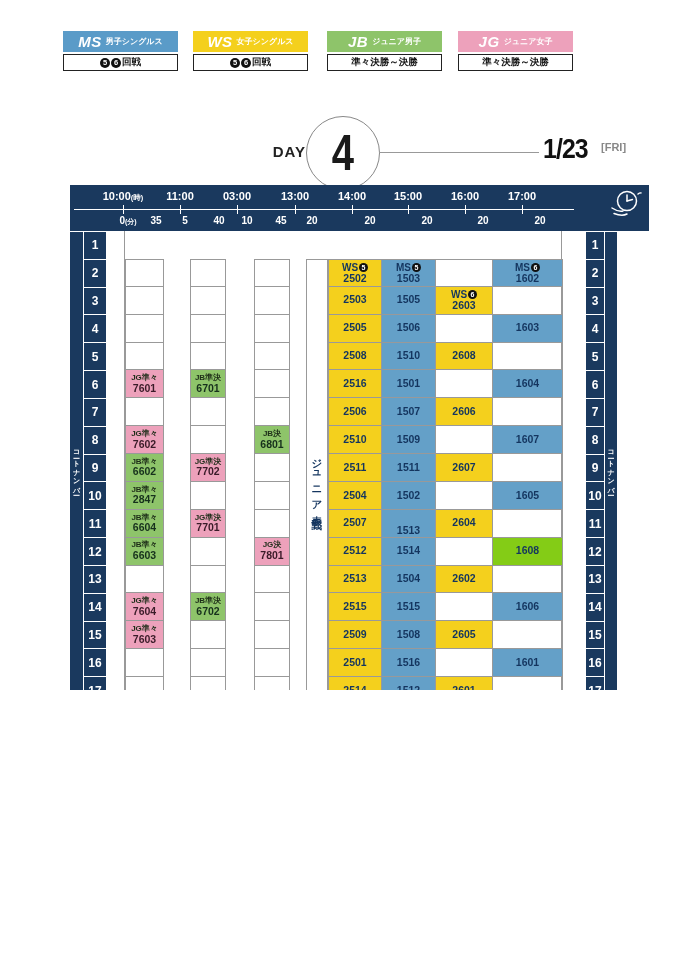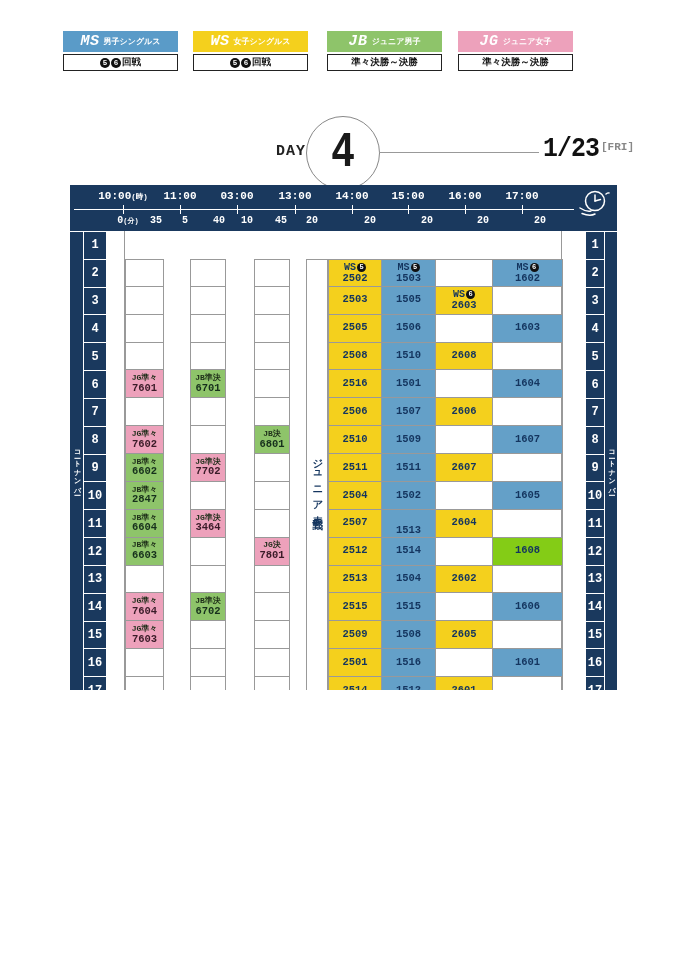--- a/index.html
+++ b/index.html
@@ -1,17 +1,17 @@
 <!DOCTYPE html>
 <html style="--navy: #1a395e; --line: #999999; --celltext: #14355f;"><head>
 <meta charset="utf-8">
 <style>
   html,body{margin:0;padding:0;background:#ffffff;}
   .page{position:relative;width:690px;height:690px;background:#fff;overflow:hidden;
-        font-family:Liberation Mono, monospace;}
+        font-family:Liberation Sans, sans-serif;}
   
   .legend-group{position:absolute;top:31px;width:115px;}
   .legend-head{height:21px;display:flex;align-items:center;justify-content:center;gap:4px;}
   .legend-code{color:#fff;font-size:15px;font-weight:bold;font-style:italic;letter-spacing:.5px;}
   .legend-name{color:#fff;font-size:8px;font-weight:bold;}
   .legend-sub{margin-top:2px;height:15px;border:1px solid #222;background:#fff;
               display:flex;align-items:center;justify-content:center;gap:1px;
               font-size:9.5px;font-weight:bold;color:#111;}
   .cnum{display:inline-block;width:10px;height:10px;border-radius:50%;background:#111;color:#fff;
         font-size:7.5px;line-height:10px;text-align:center;font-weight:bold;}
@@ -19,21 +19,21 @@
   .day-label{position:absolute;left:270px;top:143px;width:36px;text-align:right;
              font-size:15px;font-weight:bold;color:#222;letter-spacing:1px;}
   .day-circle{position:absolute;left:306px;top:116px;width:72px;height:72px;border:1px solid #888;
               border-radius:50%;background:#fff;display:flex;align-items:center;justify-content:center;}
   .day-number{font-size:50px;font-weight:bold;color:#1a1a1a;transform:scaleX(.8);line-height:1;}
   .day-line{position:absolute;left:379px;top:152px;width:160px;height:0;border-top:1px solid #999;}
   .date-text{position:absolute;left:543px;top:134px;font-size:27px;font-weight:bold;color:#111;
              letter-spacing:-1px;transform:scaleX(.92);transform-origin:left;}
   .weekday-text{position:absolute;left:601px;top:141px;font-size:11px;font-weight:bold;color:#888;}
   
-  .band{position:absolute;left:70px;top:185px;width:547px;height:46px;background:var(--navy);}
+  .band{position:absolute;left:70px;top:185px;width:547px;height:46px;background:var(--navy);padding-left:32px;}
   .band-divider{position:absolute;left:4px;top:24px;width:500px;height:0;border-top:1px solid #fff;}
   .hour-label{position:absolute;top:5px;transform:translateX(-50%);color:#fff;
               font-size:11px;font-weight:bold;white-space:nowrap;}
   .hour-label .unit{font-size:7.5px;}
   .hour-tick{position:absolute;top:20px;width:1px;height:9px;background:#fff;}
   .min-label{position:absolute;top:30px;transform:translateX(-50%);color:#fff;
              font-size:10px;font-weight:bold;white-space:nowrap;}
   .min-label .unit{font-size:7px;}
   .clock{position:absolute;right:6px;top:2px;}
   
@@ -277,21 +277,21 @@
         </div>
         <div class="gcell"></div>
         <div class="gcell"></div>
         <div class="gcell" style="background: rgb(237, 161, 187);">
           <div class="mlabel">JG準決</div>
           <div class="mnum" style="color: rgb(58, 27, 40);">7702</div>
         </div>
         <div class="gcell"></div>
         <div class="gcell" style="background: rgb(237, 161, 187);">
           <div class="mlabel">JG準決</div>
-          <div class="mnum" style="color: rgb(58, 27, 40);">3464</div>
+          <div class="mnum" style="color: rgb(58, 27, 40);">7701</div>
         </div>
         <div class="gcell"></div>
         <div class="gcell"></div>
         <div class="gcell" style="background: rgb(142, 196, 106);">
           <div class="mlabel">JB準決</div>
           <div class="mnum" style="color: rgb(22, 48, 28);">6702</div>
         </div>
         <div class="gcell"></div>
         <div class="gcell"></div>
         <div class="gcell"></div>

